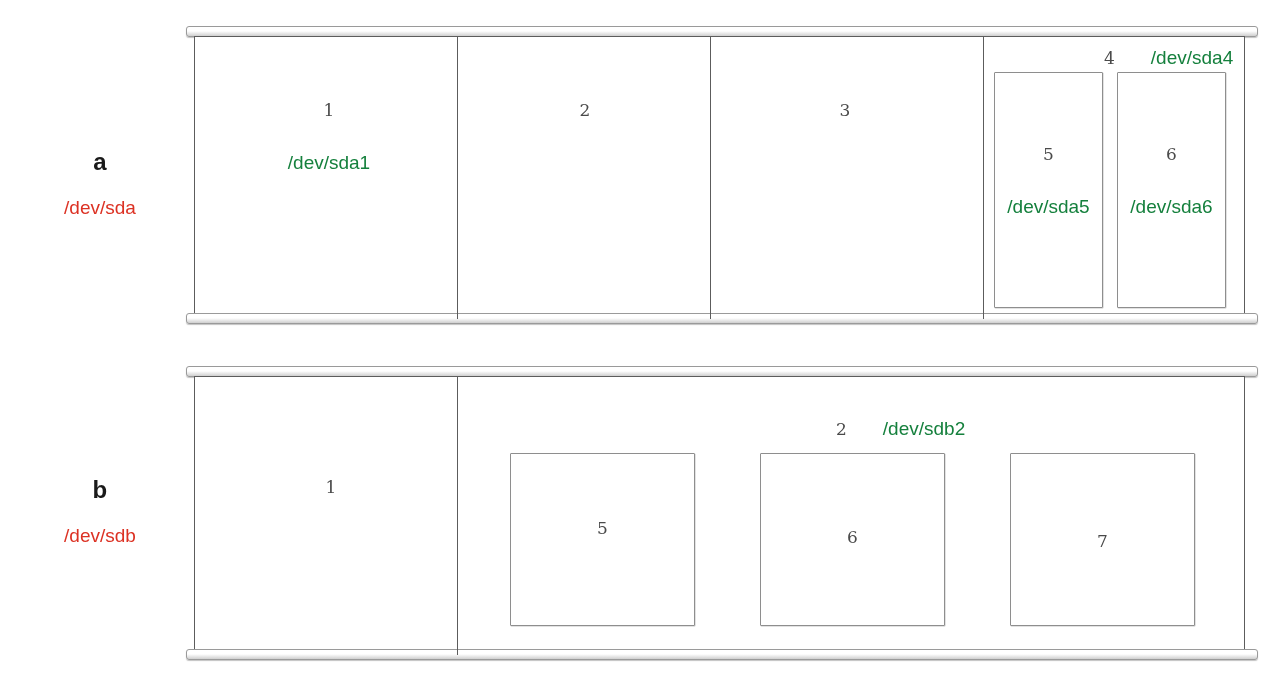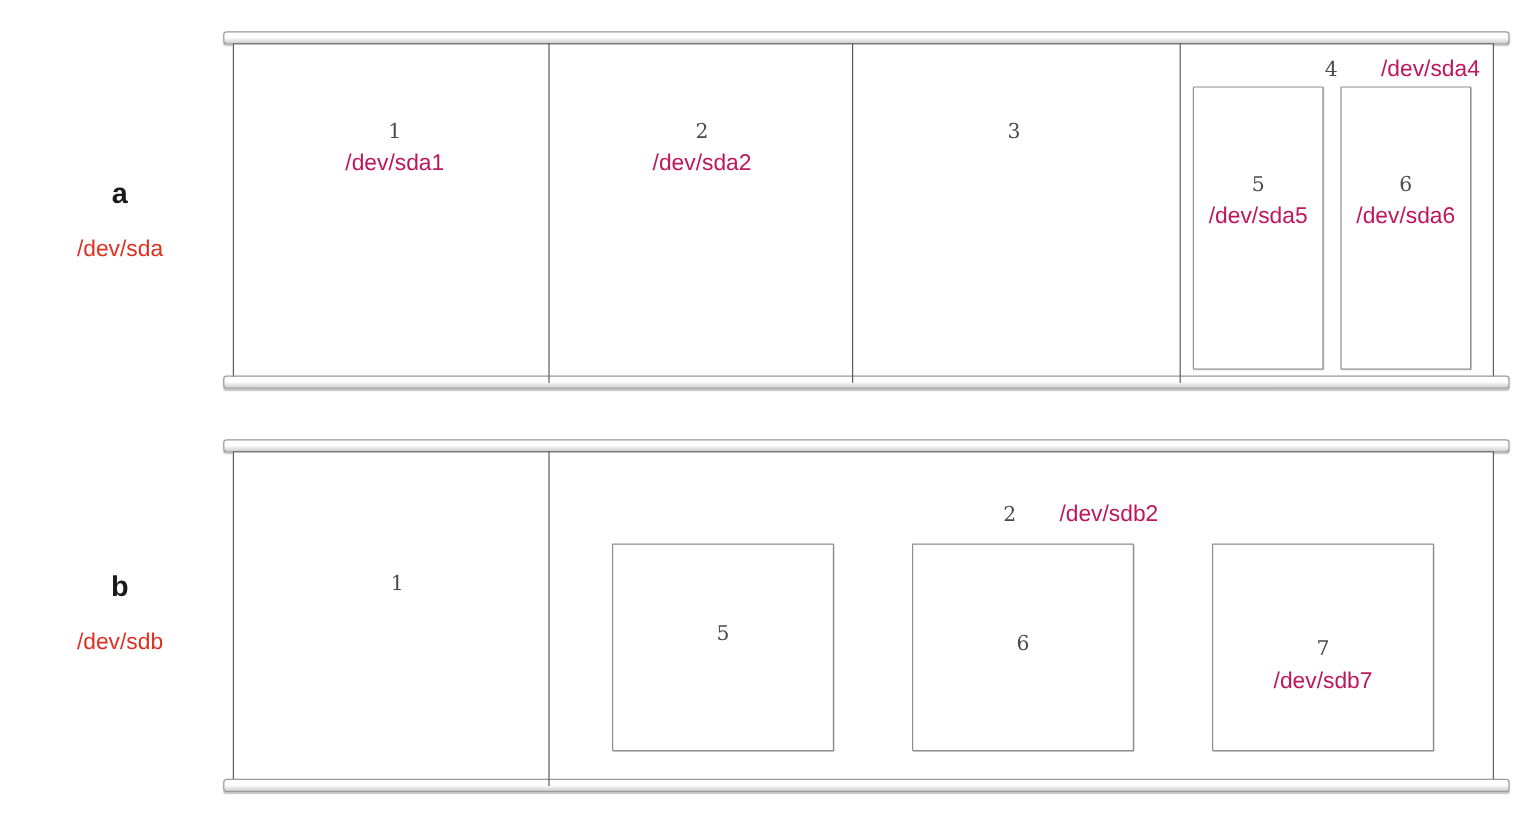--- a/index.html
+++ b/index.html
@@ -90,25 +90,25 @@
     pointer-events: none;
   }
   .part-num {
     font-family: "DejaVu Serif", serif;
     font-size: 17px;
     color: #4a4a4a;
     line-height: 1;
   }
   .part-dev {
     font-size: 19px;
-    color: #be185d;
-    line-height: 1;
-    white-space: nowrap;
-  }
-  .part-label .part-dev { margin-top: 8px; }
+    color: #15803d;
+    line-height: 1;
+    white-space: nowrap;
+  }
+  .part-label .part-dev { margin-top: 34px; }
 
   
   .inline-label {
     position: absolute;
     white-space: nowrap;
     display: flex;
     align-items: baseline;
     gap: 36px;
   }
   .inline-label .part-num { font-size: 17px; }
@@ -136,21 +136,20 @@
     <div class="divider" style="left:710px; top:36px; height:283px;"></div>
     <div class="divider" style="left:983px; top:36px; height:283px;"></div>
 
     <div class="part-label" style="left:229px; top:102px; width:200px;">
       <div class="part-num">1</div>
       <div class="part-dev">/dev/sda1</div>
     </div>
 
     <div class="part-label" style="left:485px; top:102px; width:200px;">
       <div class="part-num">2</div>
-      <div class="part-dev">/dev/sda2</div>
     </div>
 
     <div class="part-label" style="left:745px; top:102px; width:200px;">
       <div class="part-num">3</div>
     </div>
 
     <div class="inline-label" style="left:1104px; top:48px;">
       <span class="part-num">4</span>
       <span class="part-dev">/dev/sda4</span>
     </div>
@@ -198,17 +197,16 @@
     </div>
 
     <div class="logical-box" style="left:760px; top:108px; width:185px; height:173px;"></div>
     <div class="part-label" style="left:760px; top:184px; width:185px;">
       <div class="part-num">6</div>
     </div>
 
     <div class="logical-box" style="left:1010px; top:108px; width:185px; height:173px;"></div>
     <div class="part-label" style="left:1010px; top:188px; width:185px;">
       <div class="part-num">7</div>
-      <div class="part-dev">/dev/sdb7</div>
     </div>
   </div>
 
 </div>
 
 </body></html>

